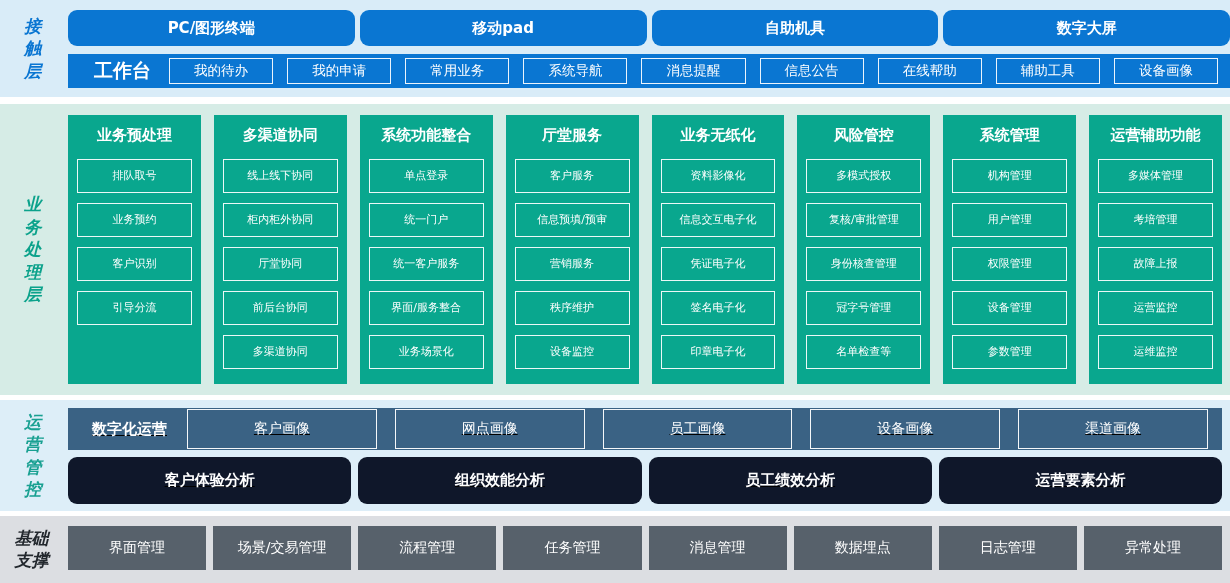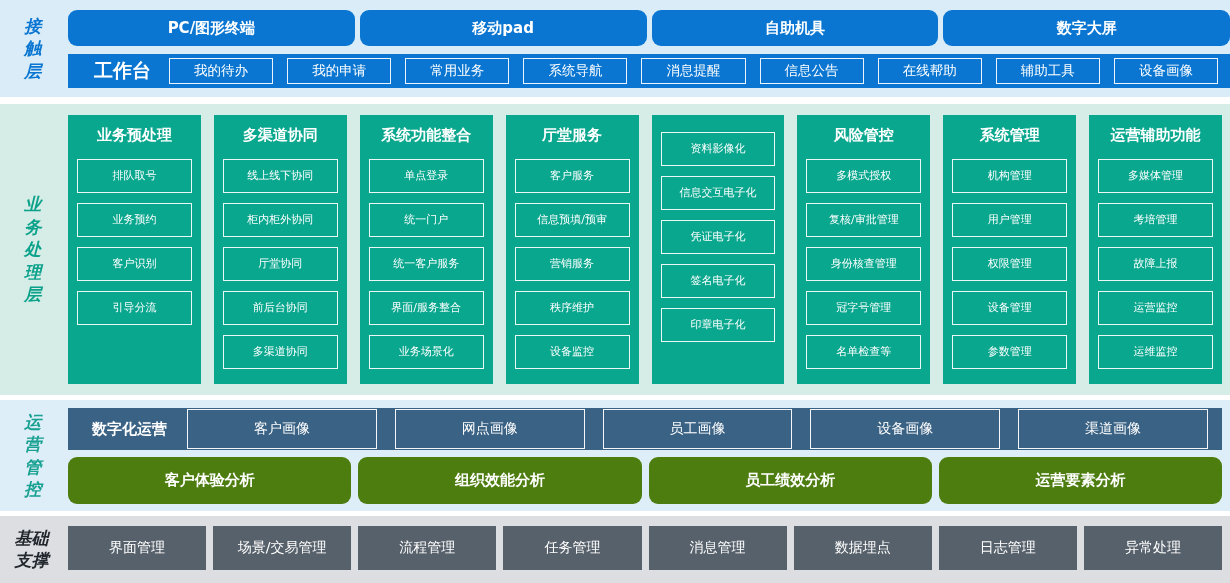--- a/index.html
+++ b/index.html
@@ -37,27 +37,27 @@
   
   .columns { flex:1; display:flex; gap:13px; padding:11px 8px 11px 0; min-width:0; }
   .biz-col { flex:1; background:#09a78e; padding:7px 9px 6px; display:flex; flex-direction:column; min-width:0; }
   .biz-col-title { color:#fff; font-weight:bold; font-size:15px; text-align:center;
                    height:27px; line-height:27px; white-space:nowrap; }
   .biz-item { border:1px solid rgba(255,255,255,.92); color:#fff; font-size:11px;
               text-align:center; display:flex; align-items:center; justify-content:center;
               height:34px; margin-top:10px; line-height:1.12; padding:0 2px; }
 
   
-  .ops-content { flex:1; padding:8px 8px 0 0; min-width:0; }
+  .ops-content { flex:1; padding:8px 8px 0 0; min-width:0;text-decoration:underline; }
   .ops-bar { height:42px; background:#3a6284; display:flex; align-items:center; padding:0 14px 0 24px; }
   .ops-bar-label { color:#fff; font-weight:bold; font-size:15px; margin-right:2px; white-space:nowrap; }
   .ops-chip { flex:1; height:40px; border:1px solid rgba(255,255,255,.95); color:#fff; font-size:14px;
               display:flex; align-items:center; justify-content:center; margin-left:18px; white-space:nowrap; }
   .ops-analysis { display:flex; gap:7px; margin-top:7px; }
-  .ops-analysis-box { flex:1; height:47px; background:#4d7c0f; border-radius:9px; color:#fff;
+  .ops-analysis-box { flex:1; height:47px; background:#0f172a; border-radius:9px; color:#fff;
                       font-weight:bold; font-size:15px; display:flex; align-items:center; justify-content:center; }
 
   
   .foundation-items { flex:1; display:flex; gap:7px; padding:10px 8px 13px 0; min-width:0; }
   .foundation-item { flex:1; background:#57616b; color:#fff; font-size:14px;
                      display:flex; align-items:center; justify-content:center; white-space:nowrap; }
 </style>
 </head>
 <body>
 
@@ -124,20 +124,21 @@
       <div class="biz-col">
         <div class="biz-col-title">厅堂服务</div>
         <div class="biz-item">客户服务</div>
         <div class="biz-item">信息预填/预审</div>
         <div class="biz-item">营销服务</div>
         <div class="biz-item">秩序维护</div>
         <div class="biz-item">设备监控</div>
       </div>
 
       <div class="biz-col">
+        <div class="biz-col-title">业务无纸化</div>
         <div class="biz-item">资料影像化</div>
         <div class="biz-item">信息交互电子化</div>
         <div class="biz-item">凭证电子化</div>
         <div class="biz-item">签名电子化</div>
         <div class="biz-item">印章电子化</div>
       </div>
 
       <div class="biz-col">
         <div class="biz-col-title">风险管控</div>
         <div class="biz-item">多模式授权</div>

